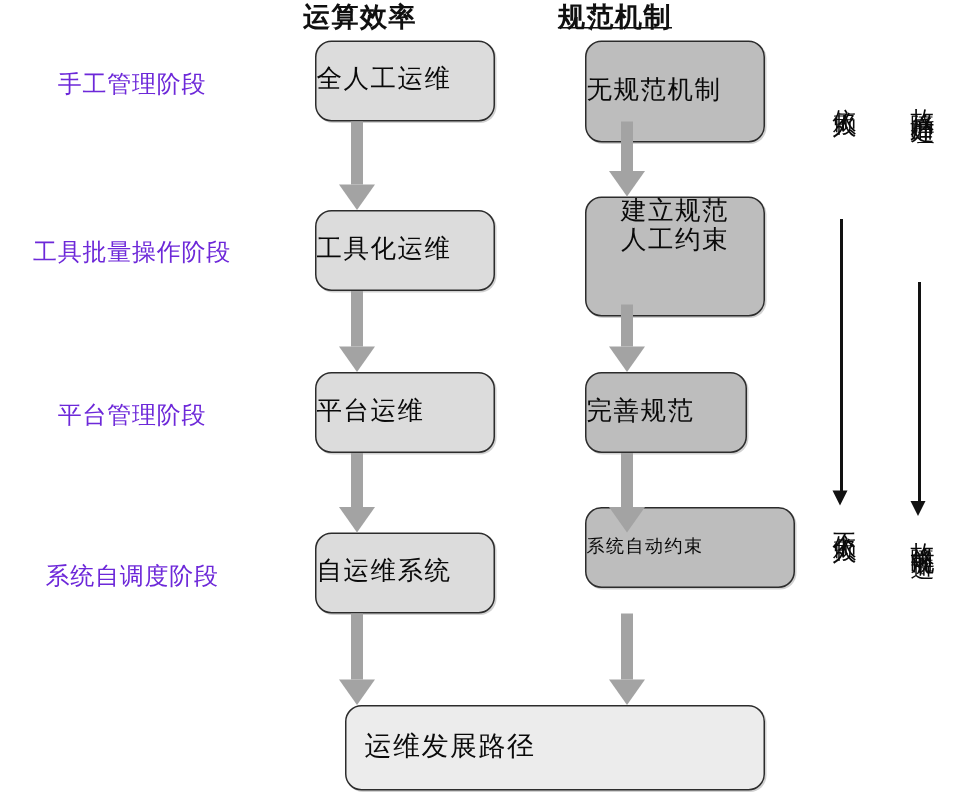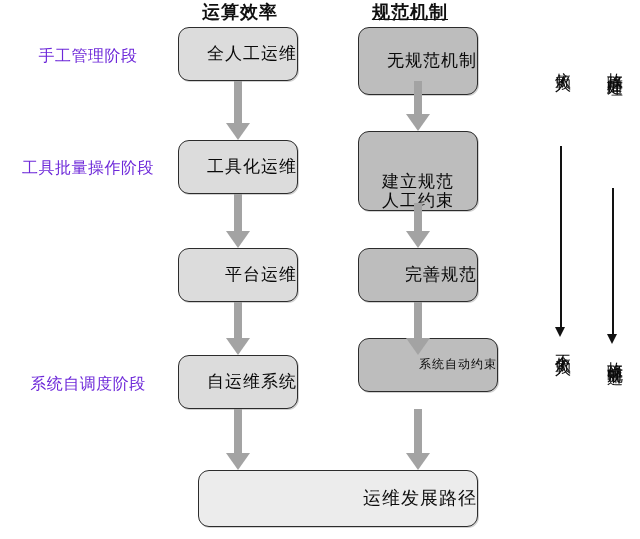--- a/index.html
+++ b/index.html
@@ -51,32 +51,33 @@
   }
 
   
   .node {
     position: absolute;
     box-sizing: border-box;
     border: 1.6px solid #2c2c2c;
     border-radius: 11px;
     display: flex;
     align-items: center;
-    justify-content: flex-end;
+    justify-content: flex-start;
     text-align: center;
     font-family: "DejaVu Serif", serif;
     font-size: 17px;
     letter-spacing: 1px;
     line-height: 1.12;
     color: #0a0a0a;
     box-shadow: 1px 1px 0 rgba(0,0,0,0.18);
+    margin-left: 32px;
   }
   .node.light  { background: #dcdcdc; }
   .node.dark   { background: #bdbdbd; }
-  .node.footer { background: #ececec; }
+  .node.footer { background: #ececec; padding-left: 12px; }
 
   .node-text { display: block; }
 
   
   .flow-arrow {
     position: absolute;
     width: 24px;
   }
   .flow-arrow .shaft {
     position: absolute;
@@ -129,20 +130,21 @@
 </head>
 <body>
 
 <div id="canvas">
 
   <div class="col-header" id="header-left">运算效率</div>
   <div class="col-header" id="header-right">规范机制</div>
 
   <div class="stage-label" style="top:46px;">手工管理阶段</div>
   <div class="stage-label" style="top:158px;">工具批量操作阶段</div>
+  <div class="stage-label" style="top:267px;">平台管理阶段</div>
   <div class="stage-label" style="top:374px;">系统自调度阶段</div>
 
   <div class="node light" style="left:178px; top:27px; width:120px; height:54px;">
     <span class="node-text">全人工运维</span>
   </div>
 
   <div class="node light" style="left:178px; top:140px; width:120px; height:54px;">
     <span class="node-text">工具化运维</span>
   </div>
 
@@ -156,21 +158,21 @@
 
   <div class="node dark" style="left:358px; top:27px; width:120px; height:68px;">
     <span class="node-text">无规范机制</span>
   </div>
 
   <div class="node dark" style="left:358px; top:131px; width:120px; height:80px; flex-direction:column;">
     <span class="node-text">建立规范</span>
     <span class="node-text">人工约束</span>
   </div>
 
-  <div class="node dark" style="left:358px; top:248px; width:120px; height:54px;">
+  <div class="node dark" style="left:358px; top:248px; width:108px; height:54px;">
     <span class="node-text">完善规范</span>
   </div>
 
   <div class="node dark" style="left:358px; top:338px; width:140px; height:54px; font-size:12px;">
     <span class="node-text">系统自动约束</span>
   </div>
 
   <div class="node footer" style="left:198px; top:470px; width:280px; height:57px; font-size:18px;">
     <span class="node-text">运维发展路径</span>
   </div>

